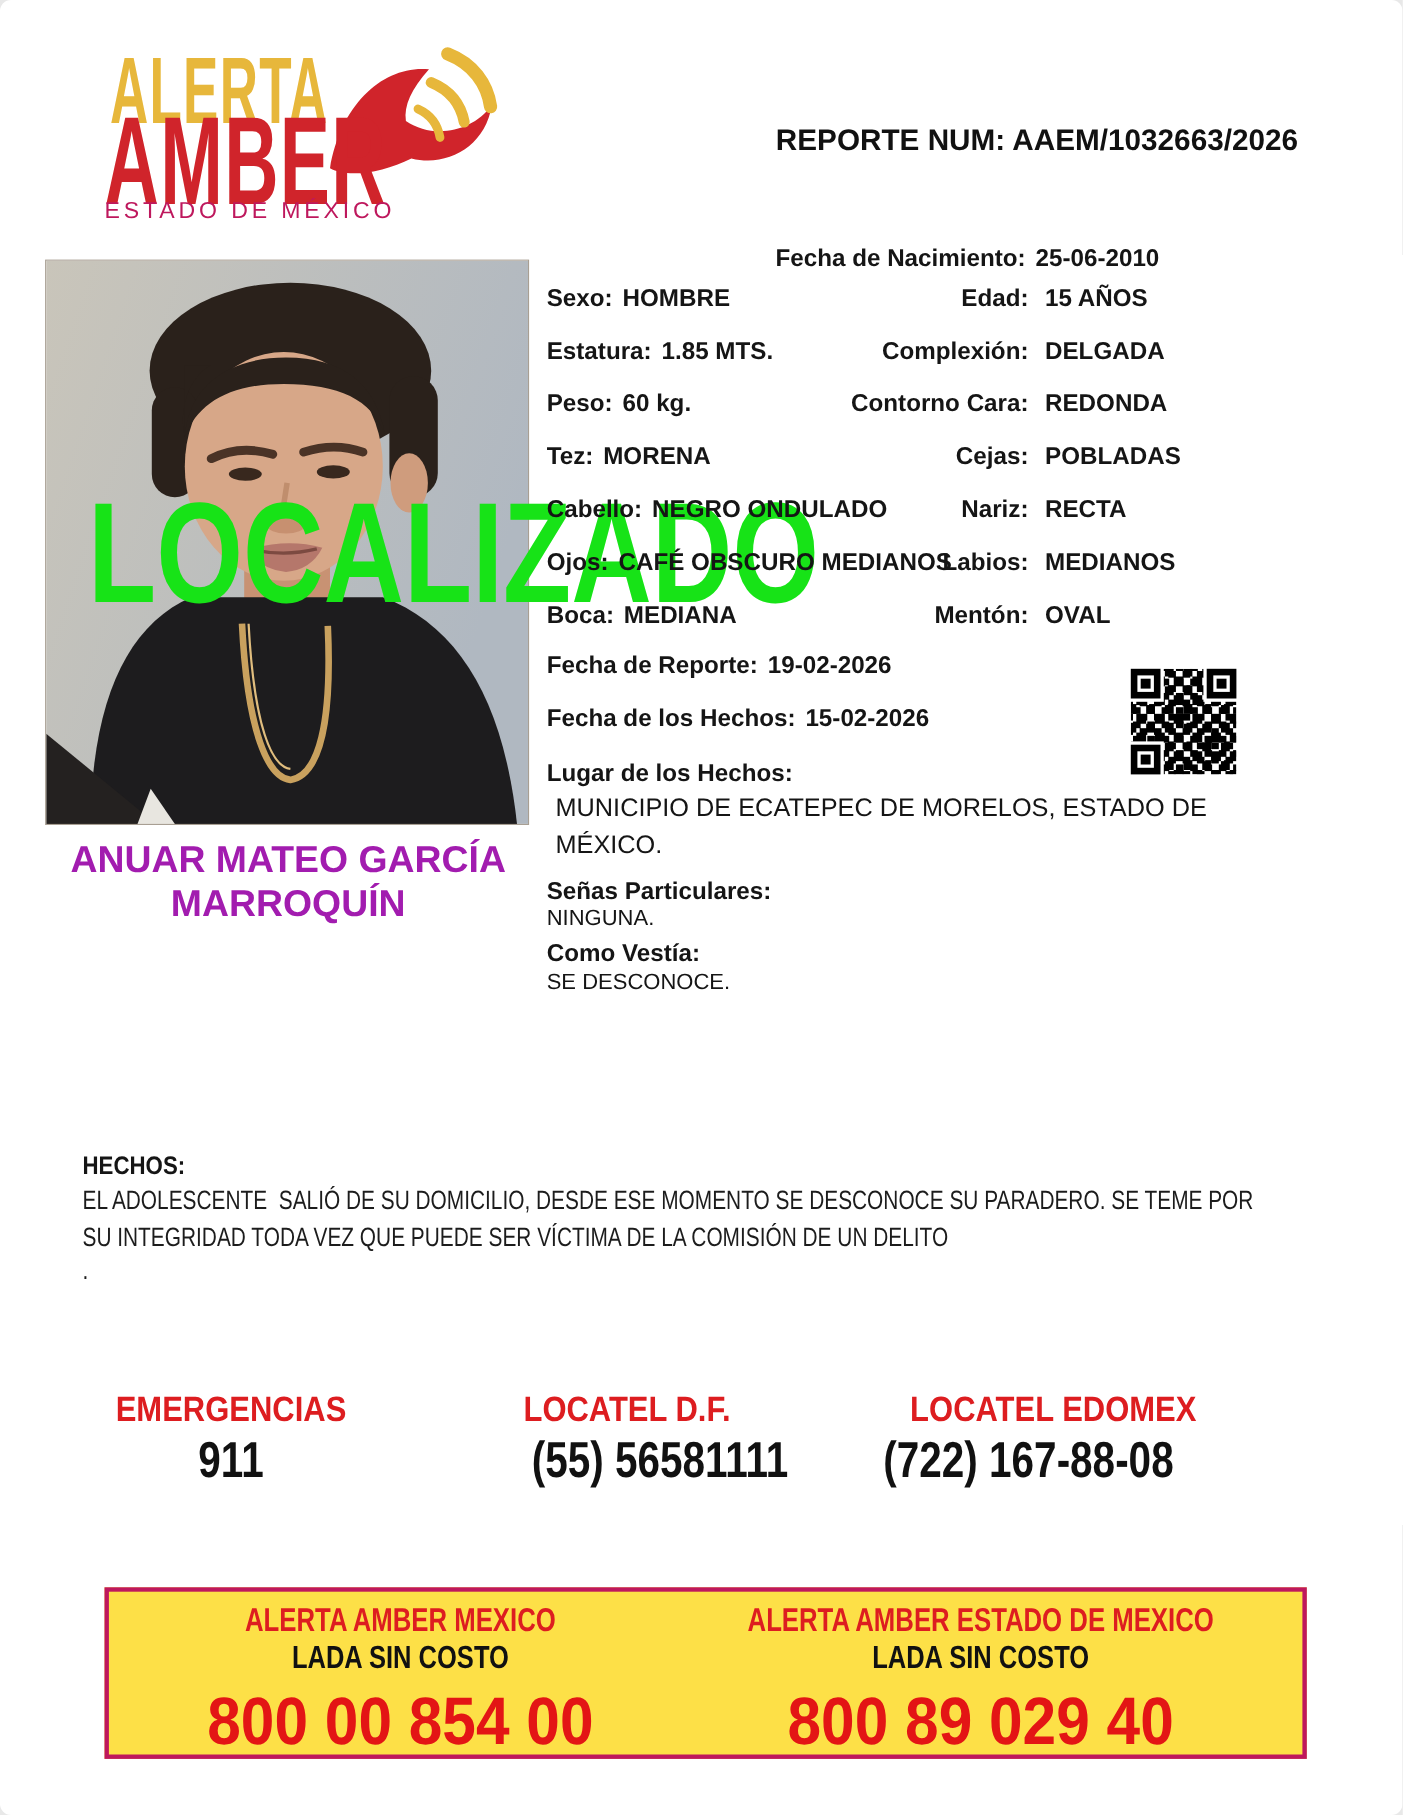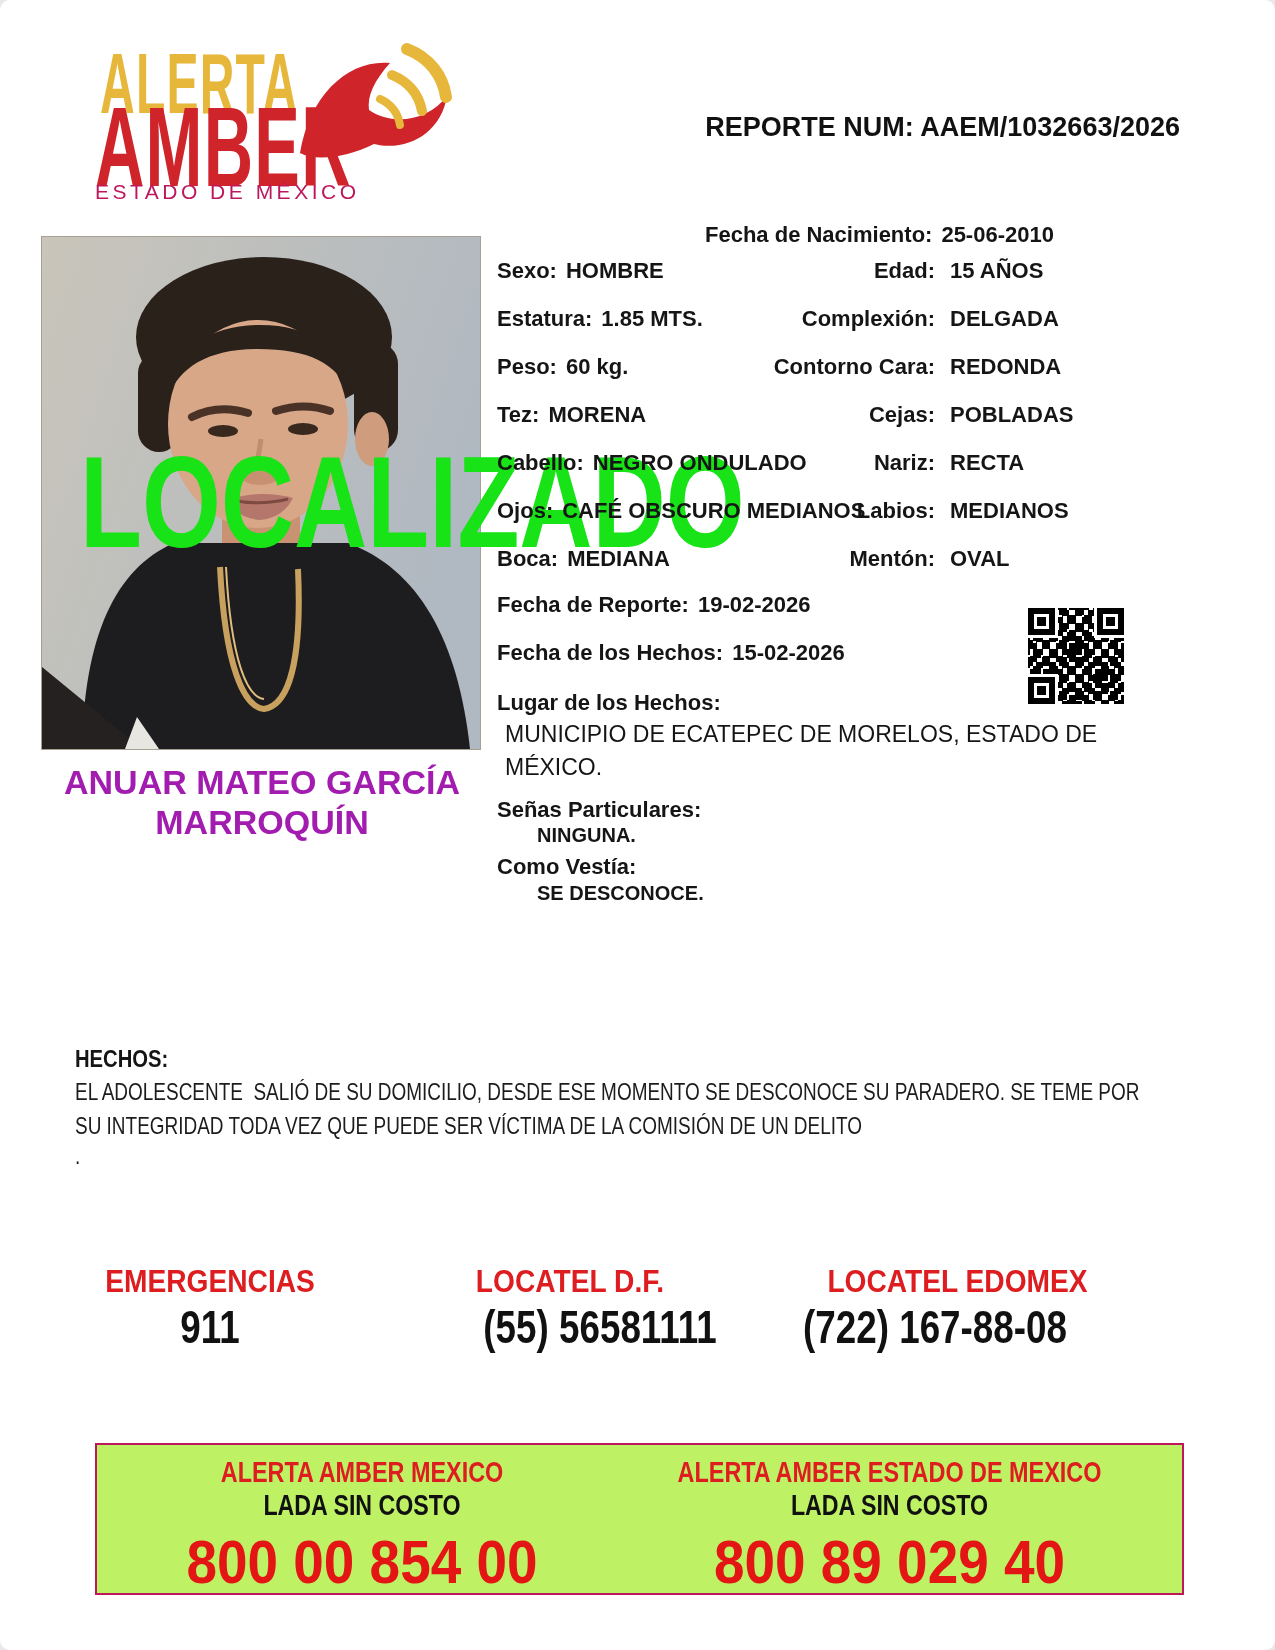--- a/index.html
+++ b/index.html
@@ -54,21 +54,21 @@
   .birth-row { left:705px; top:222px; }
   .drow { left:497px; width:600px; height:26px; }
   .lv { margin-left:9px; }
   .rpair { position:absolute; left:248px; top:0; width:360px; display:flex; }
   .rl { flex:0 0 190px; text-align:right; }
   .rv { margin-left:15px; white-space:nowrap; }
   .place-value {
     left:505px; top:718px; width:640px; font-size:23px; line-height:33px; font-weight:normal;
     z-index:4;
   }
-  .small-val { font-size:20px; font-weight:bold; z-index:4;margin-left:40px; }
+  .small-val { font-size:20px; font-weight:normal; z-index:4; }
 
   
   .hechos-label { left:75px; top:1046px; font-size:23px; font-weight:bold;
     transform:scaleX(0.88); transform-origin:left top; }
   .hechos-line { left:75px; font-size:24px; line-height:28px; color:#1c1c1c;
     transform:scaleX(0.79); transform-origin:left top; white-space:pre; }
   .hl1 { top:1078px; } .hl2 { top:1112px; } .hl3 { top:1142px; }
 
   
   .em-label { top:1263px; text-align:center; font-size:32px; font-weight:bold; color:#DD1D20;
@@ -77,21 +77,21 @@
     transform:scaleX(0.80); transform-origin:center top; }
   .em1 { left:75px;  width:270px; }
   .em2 { left:420px; width:300px; }
   .em3 { left:790px; width:335px; }
   .en1 { left:75px;  width:270px; }
   .en2 { left:430px; width:340px; }
   .en3 { left:770px; width:330px; }
 
   
   .footer-box { left:95px; top:1443px; width:1085px; height:148px;
-    border:2px solid #be185d; background:#bef264; }
+    border:4px solid #be185d; background:#fde047; }
   .fcol { position:absolute; top:0; height:100%; text-align:center; }
   .fcolL { left:25px;  width:480px; }
   .fcolR { left:515px; width:555px; }
   .f-title { margin-top:10px; font-size:30px; font-weight:bold; color:#DD1D20;
     transform:scaleX(0.78); transform-origin:center top; white-space:nowrap; }
   .f-sub { margin-top:0px; font-size:29px; font-weight:bold; color:#111;
     transform:scaleX(0.80); transform-origin:center top; white-space:nowrap; }
   .f-num { margin-top:5px; font-size:61px; font-weight:bold; color:#E31515;
     transform:scaleX(0.90); transform-origin:center top; white-space:nowrap; }
 

